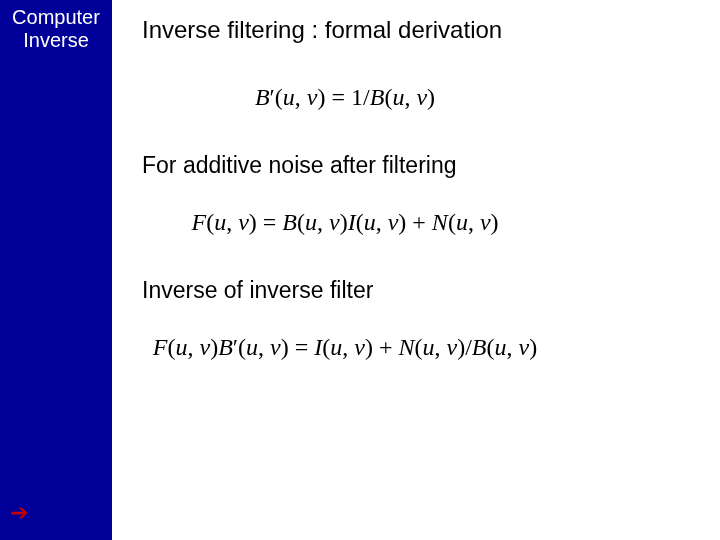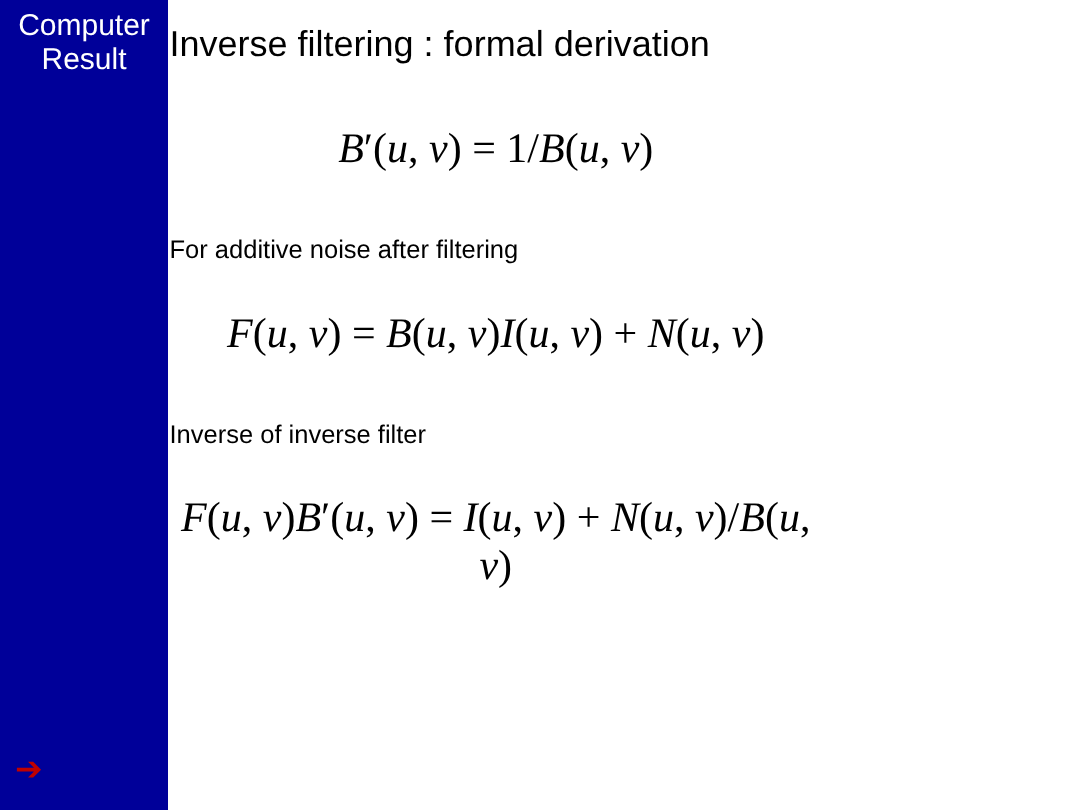--- a/index.html
+++ b/index.html
@@ -1,39 +1,39 @@
 <!DOCTYPE html>
 <html><head>
 <meta charset="utf-8">
 <style>
   * { margin: 0; padding: 0; box-sizing: border-box; }
   html, body { width: 720px; height: 540px; overflow: hidden; font-family: Arial, Helvetica, sans-serif; background: #fff; }
   .slide { display: flex; width: 568px; height: 540px; }
   .sidebar { width: 112px; height: 540px; background: #000099; color: #fff; padding-top: 6px; position: relative; }
   .sidebar-title { font-size: 20px; line-height: 1.15; text-align: center; }
   .arrow { position: absolute; left: 10px; bottom: 14px; font-size: 22px; color: #c00000; }
-  .content { flex: 1; padding: 10px 20px 0 1px; position: relative; }
+  .content { flex: 1; padding: 10px 20px 0 30px; position: relative; }
   .heading { font-size: 24px; color: #000; margin-top: 6px; margin-bottom: 40px; }
-  .eq { font-family: "Times New Roman", Times, serif; font-size: 28px; font-style: italic; color: #000; text-align: center; margin: 0 auto; }
+  .eq { font-family: "Times New Roman", Times, serif; font-size: 24px; font-style: italic; color: #000; text-align: center; margin: 0 auto; }
   .eq .up { font-style: normal; }
   .eq .prime { font-style: normal; }
   .eq-block1 { margin-bottom: 38px; }
-  .caption { font-size: 17px; color: #000; margin-bottom: 30px; margin-top: 41px; }
+  .caption { font-size: 23px; color: #000; margin-bottom: 30px; margin-top: 41px; }
   .eq-block2 { }
   .eq-block3 { margin-top: 8px; }
   .args { font-style: normal; }
 </style>
 </head>
 <body>
 
 <div class="slide">
   <div class="sidebar">
     <div class="sidebar-title">
       <span>Computer</span><br>
-      <span>Result</span>
+      <span>Inverse</span>
     </div>
     <div class="arrow">➔</div>
   </div>
   <div class="content">
     <div class="heading">Inverse filtering  : formal derivation</div>
 
     <div class="eq eq-block1">
       <span>B</span><span class="prime">′</span><span class="args">(</span>u<span class="args">, </span>v<span class="args">)</span>
       <span class="up"> = 1/</span><span>B</span><span class="args">(</span>u<span class="args">, </span>v<span class="args">)</span>
     </div>

